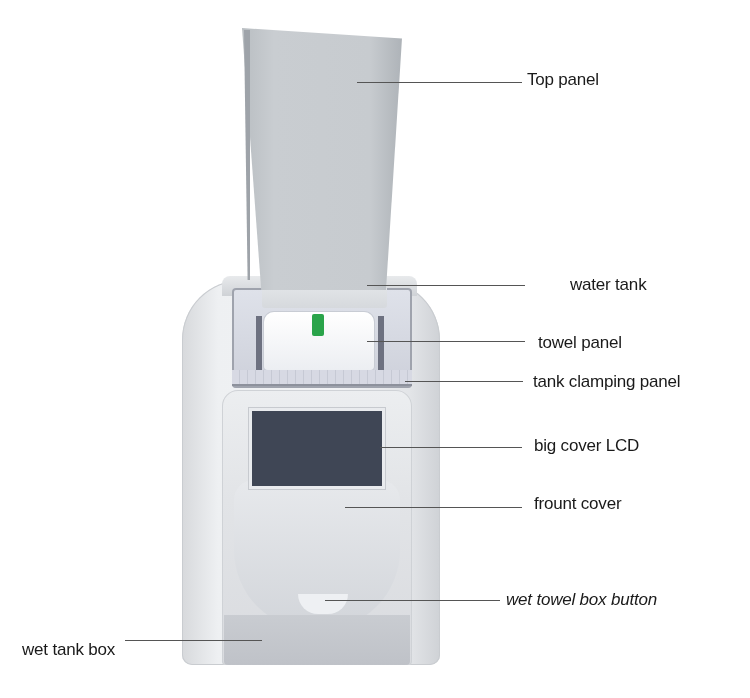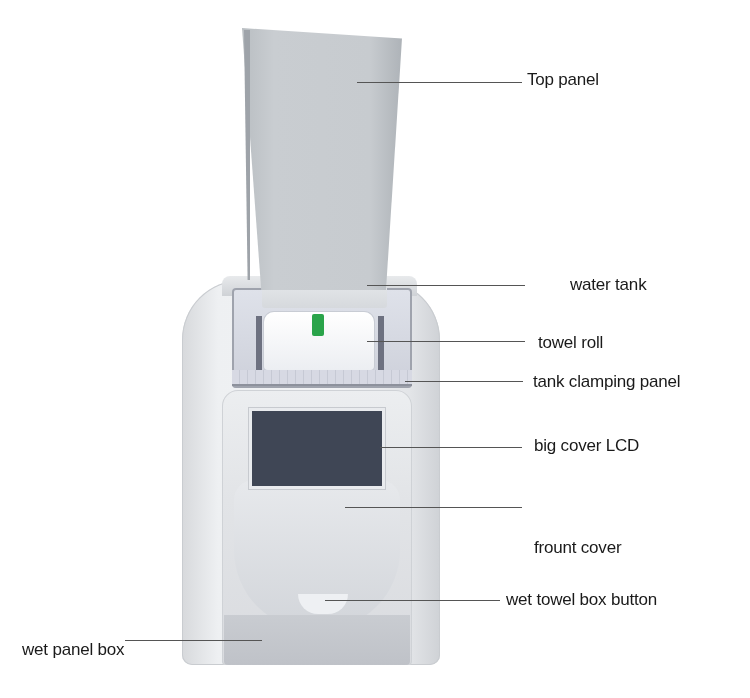--- a/index.html
+++ b/index.html
@@ -114,18 +114,18 @@
 <div class="leader" style="left:367px; top:285px; width:158px;"></div>
 <div class="leader" style="left:367px; top:341px; width:158px;"></div>
 <div class="leader" style="left:405px; top:381px; width:118px;"></div>
 <div class="leader" style="left:380px; top:447px; width:142px;"></div>
 <div class="leader" style="left:345px; top:507px; width:177px;"></div>
 <div class="leader" style="left:325px; top:600px; width:175px;"></div>
 <div class="leader" style="left:125px; top:640px; width:137px;"></div>
 
 <span class="label" style="left:527px; top:71px;">Top panel</span>
 <span class="label" style="left:538px; top:276px;margin-left:32px;">water tank</span>
-<span class="label" style="left:538px; top:334px;">towel roll</span>
+<span class="label" style="left:538px; top:334px;">towel panel</span>
 <span class="label" style="left:533px; top:373px;">tank clamping panel</span>
 <span class="label" style="left:534px; top:437px;">big cover LCD</span>
-<span class="label" style="left:534px; top:495px;margin-top:44px;">frount cover</span>
-<span class="label" style="left:506px; top:591px;">wet towel box button</span>
-<span class="label" style="left:22px; top:641px;">wet panel box</span>
+<span class="label" style="left:534px; top:495px;">frount cover</span>
+<span class="label" style="left:506px; top:591px;font-style:italic;">wet towel box button</span>
+<span class="label" style="left:22px; top:641px;">wet tank box</span>
 
 </body></html>

